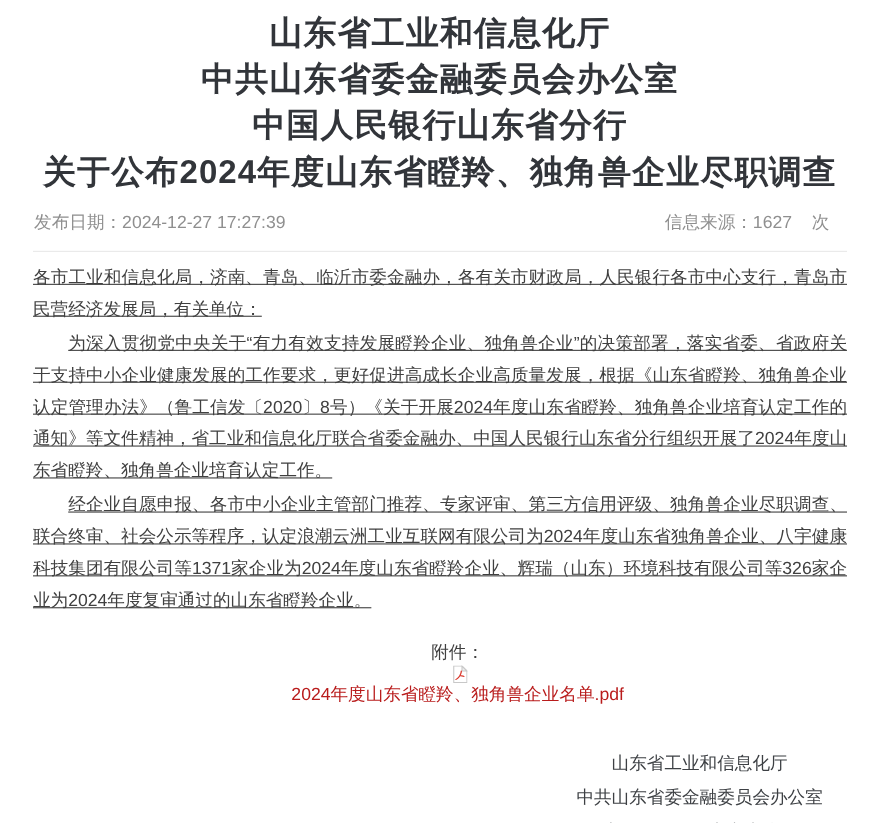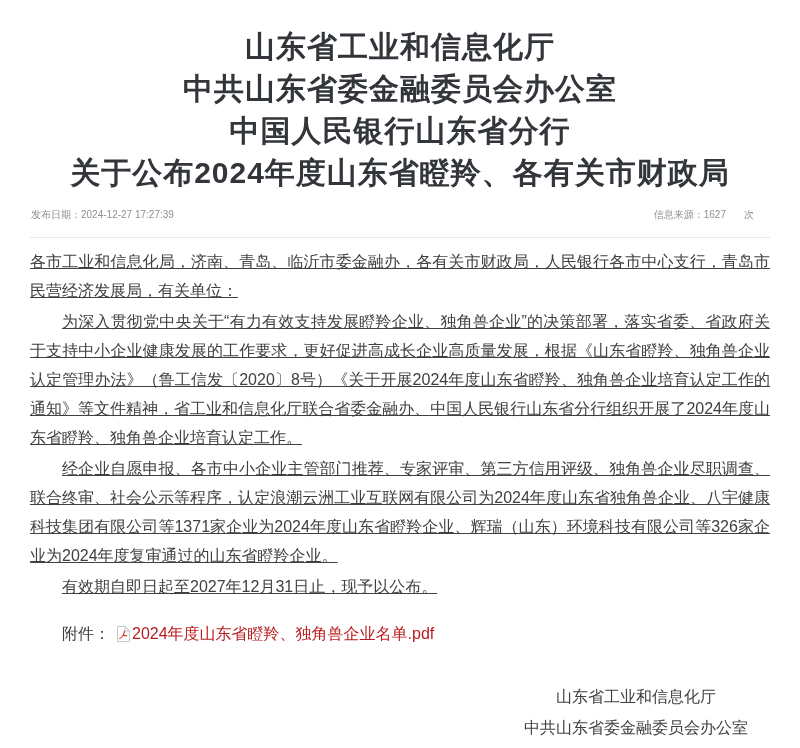--- a/index.html
+++ b/index.html
@@ -1,21 +1,21 @@
 <!DOCTYPE html>
 <html><head>
 <meta charset="utf-8">
 <style>
   * { box-sizing: border-box; }
   html, body { margin: 0; padding: 0; background: #ffffff; }
   .page {
     width: 800px;
     height: 748px;
     margin: 0 auto;
-    padding: 16px 30px;
+    padding: 0 30px;
     overflow: hidden;
     background: #ffffff;
     font-family: "Liberation Sans", "DejaVu Sans", sans-serif;
     border-radius: 10px;
   }
   
   .title-block {
     padding-top: 10px;
     text-align: center;
   }
@@ -25,21 +25,21 @@
     line-height: 42px;
     color: #32353a;
     letter-spacing: 1px;
   }
   
   .meta-bar {
     margin-top: 14px;
     display: flex;
     justify-content: space-between;
     align-items: center;
-    font-size: 10px;
+    font-size: 16px;
     color: #8f8f8f;
     padding: 0 2px 0 1px;
   }
   .meta-left { display: flex; align-items: center; }
   .meta-item { white-space: nowrap; }
   .meta-item + .meta-item { margin-left: 18px; }
   .meta-right { white-space: nowrap; margin-right: 14px; }
   .views-unit { margin-left: 18px; }
   
   .divider {
@@ -63,20 +63,21 @@
   .para.no-indent { text-indent: 0; }
   
   .attachment-row {
     margin-top: 22px;
     padding-left: 32px;
     line-height: 22px;
     font-size: 16px;
     color: #404040;
     display: flex;
     align-items: center;
+    flex-direction: column;
   }
   .pdf-icon { display: inline-flex; margin: 0 2px 0 6px; }
   .attachment-link {
     color: #b91c1c;
     text-decoration: none;
     cursor: pointer;
   }
   
   .signature {
     margin: 36px 22px 0 auto;
@@ -89,39 +90,38 @@
 </style>
 </head>
 <body>
 
 <div class="page">
 
   <header class="title-block">
     <div class="title-line">山东省工业和信息化厅</div>
     <div class="title-line">中共山东省委金融委员会办公室</div>
     <div class="title-line">中国人民银行山东省分行</div>
-    <div class="title-line">关于公布2024年度山东省瞪羚、各有关市财政局</div>
+    <div class="title-line">关于公布2024年度山东省瞪羚、独角兽企业尽职调查</div>
   </header>
 
   <div class="meta-bar">
     <div class="meta-left">
       <span class="meta-item"><span>发布日期：</span><span>2024-12-27 17:27:39</span></span>
     </div>
     <div class="meta-right">
       <span>信息来源：</span><span>1627</span><span class="views-unit">次</span>
     </div>
   </div>
 
   <hr class="divider">
 
   <main class="body-text">
     <p class="para no-indent">各市工业和信息化局，济南、青岛、临沂市委金融办，各有关市财政局，人民银行各市中心支行，青岛市民营经济发展局，有关单位：</p>
     <p class="para">为深入贯彻党中央关于“有力有效支持发展瞪羚企业、独角兽企业”的决策部署，落实省委、省政府关于支持中小企业健康发展的工作要求，更好促进高成长企业高质量发展，根据《山东省瞪羚、独角兽企业认定管理办法》（鲁工信发〔2020〕8号）《关于开展2024年度山东省瞪羚、独角兽企业培育认定工作的通知》等文件精神，省工业和信息化厅联合省委金融办、中国人民银行山东省分行组织开展了2024年度山东省瞪羚、独角兽企业培育认定工作。</p>
     <p class="para">经企业自愿申报、各市中小企业主管部门推荐、专家评审、第三方信用评级、独角兽企业尽职调查、联合终审、社会公示等程序，认定浪潮云洲工业互联网有限公司为2024年度山东省独角兽企业、八宇健康科技集团有限公司等1371家企业为2024年度山东省瞪羚企业、辉瑞（山东）环境科技有限公司等326家企业为2024年度复审通过的山东省瞪羚企业。</p>
-    <p class="para">有效期自即日起至2027年12月31日止，现予以公布。</p>
 
     <div class="attachment-row">
       <span>附件：</span>
       <span class="pdf-icon">
         <svg width="14" height="16" viewBox="0 0 14 16" aria-hidden="true">
           <path d="M1.5 0.5 h7.5 l4.5 4.5 v10.5 h-12 z" fill="#ffffff" stroke="#c8c8c8" stroke-width="1"></path>
           <path d="M9 0.5 l4.5 4.5 h-4.5 z" fill="#eeeeee" stroke="#c8c8c8" stroke-width="1"></path>
           <path d="M3.1 12.6 c1.2-0.7 2.4-1.8 3.3-3.2 c0.8-1.3 1.3-2.9 1.4-4.3 c0-0.8 0.9-0.9 1.1-0.1 c0.2 0.9-0.2 2.3-1.1 3.9 c1.2-0.2 2.6 0 3.3 0.6 c0.6 0.6-0.2 1.1-1.2 0.8 c-0.9-0.2-1.8-0.5-2.7-0.4 c-1.1 1.5-2.5 2.6-3.7 3.2 c-0.7 0.3-1-0.2-0.4-0.5 z" fill="#d9372b"></path>
         </svg>
       </span>

